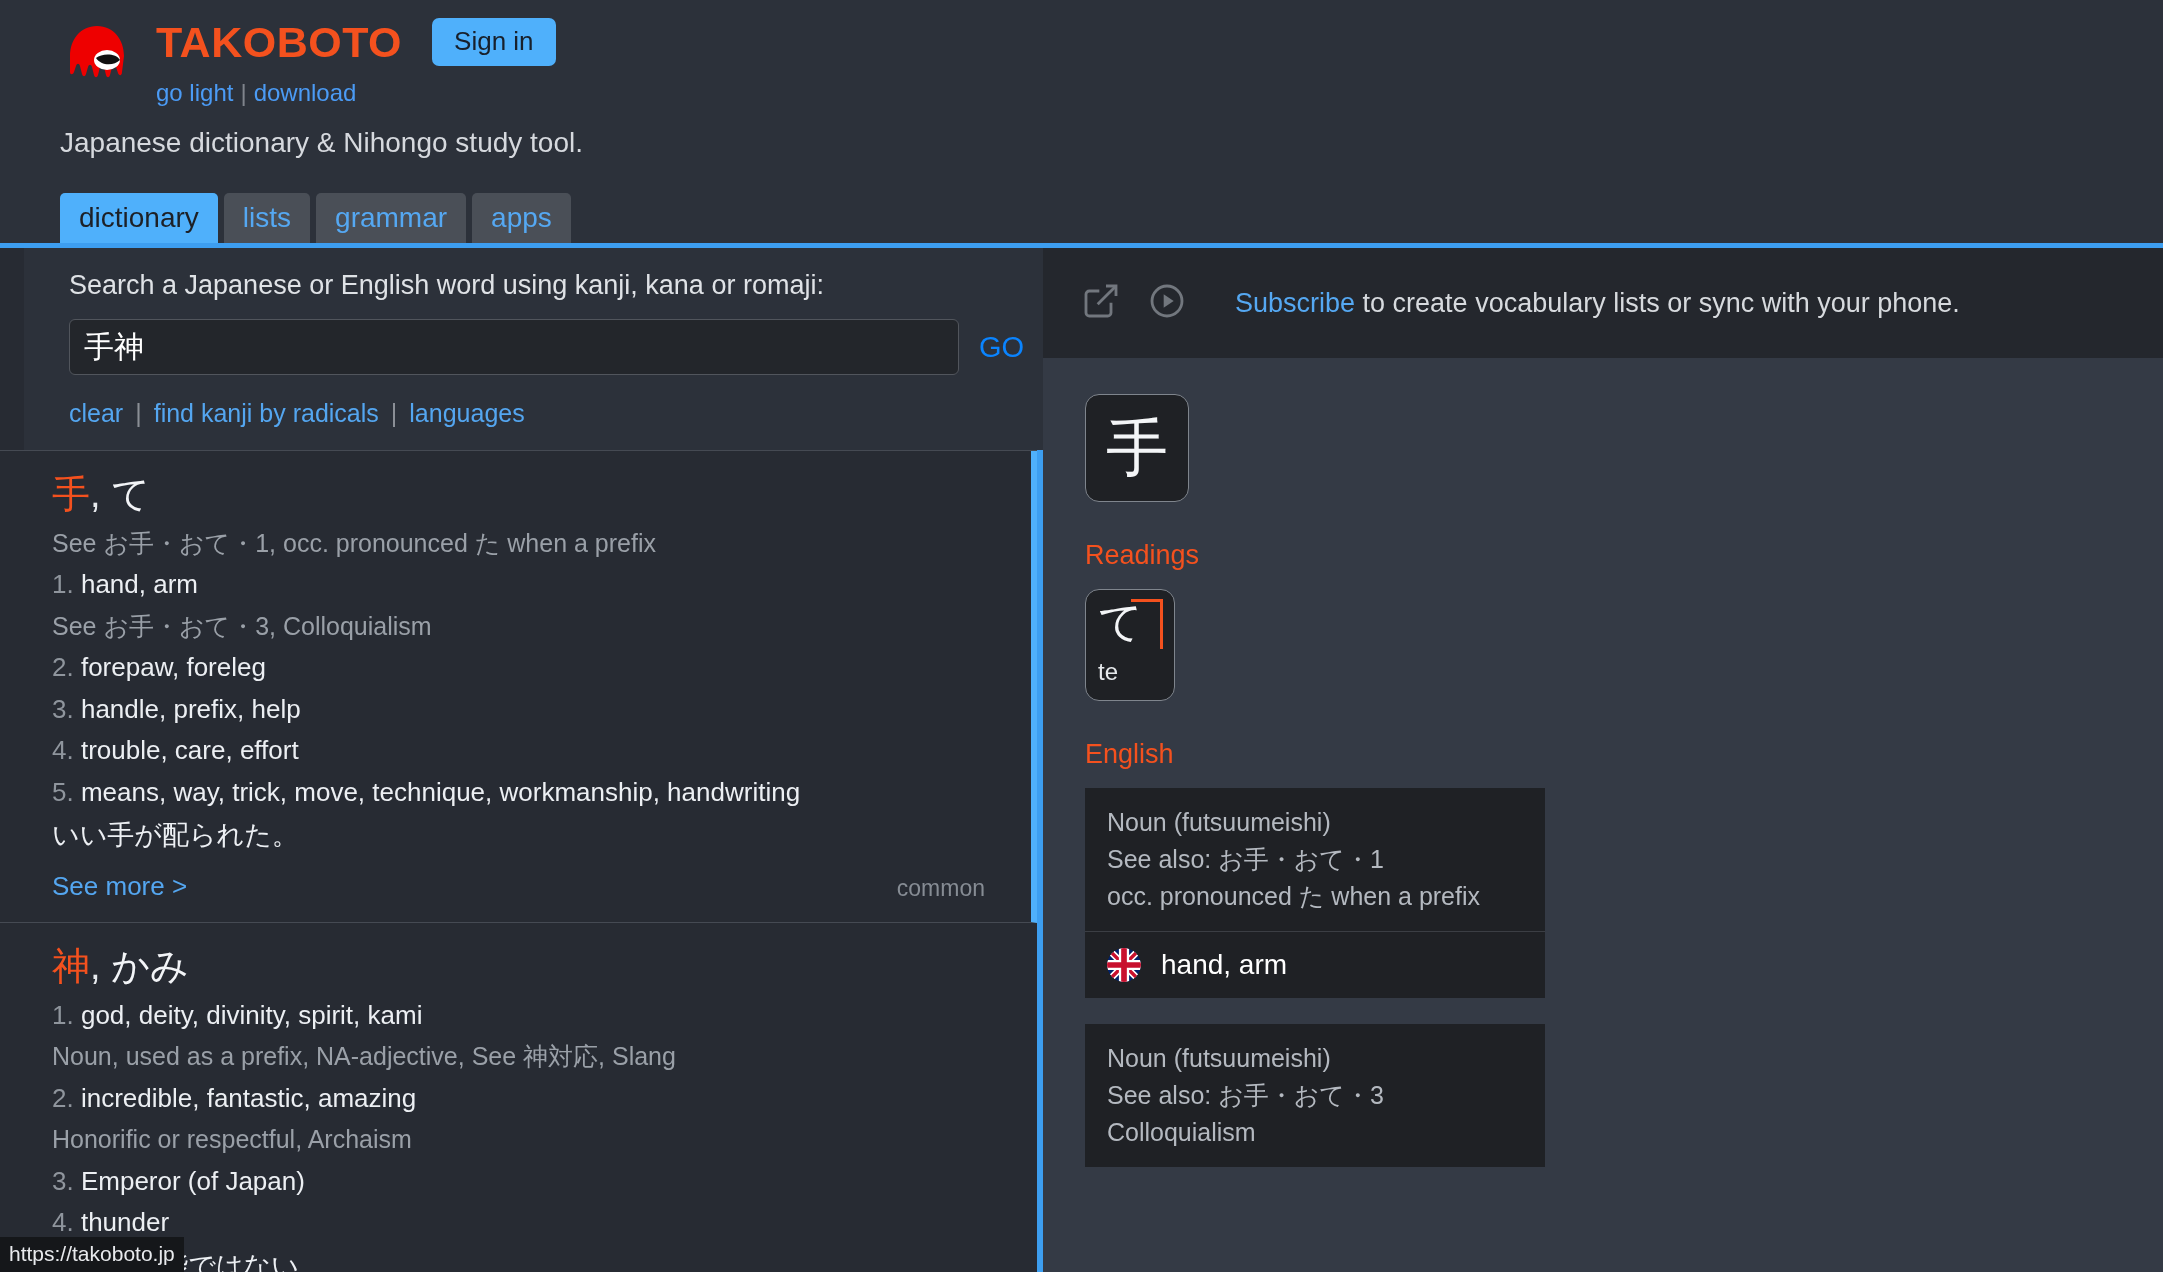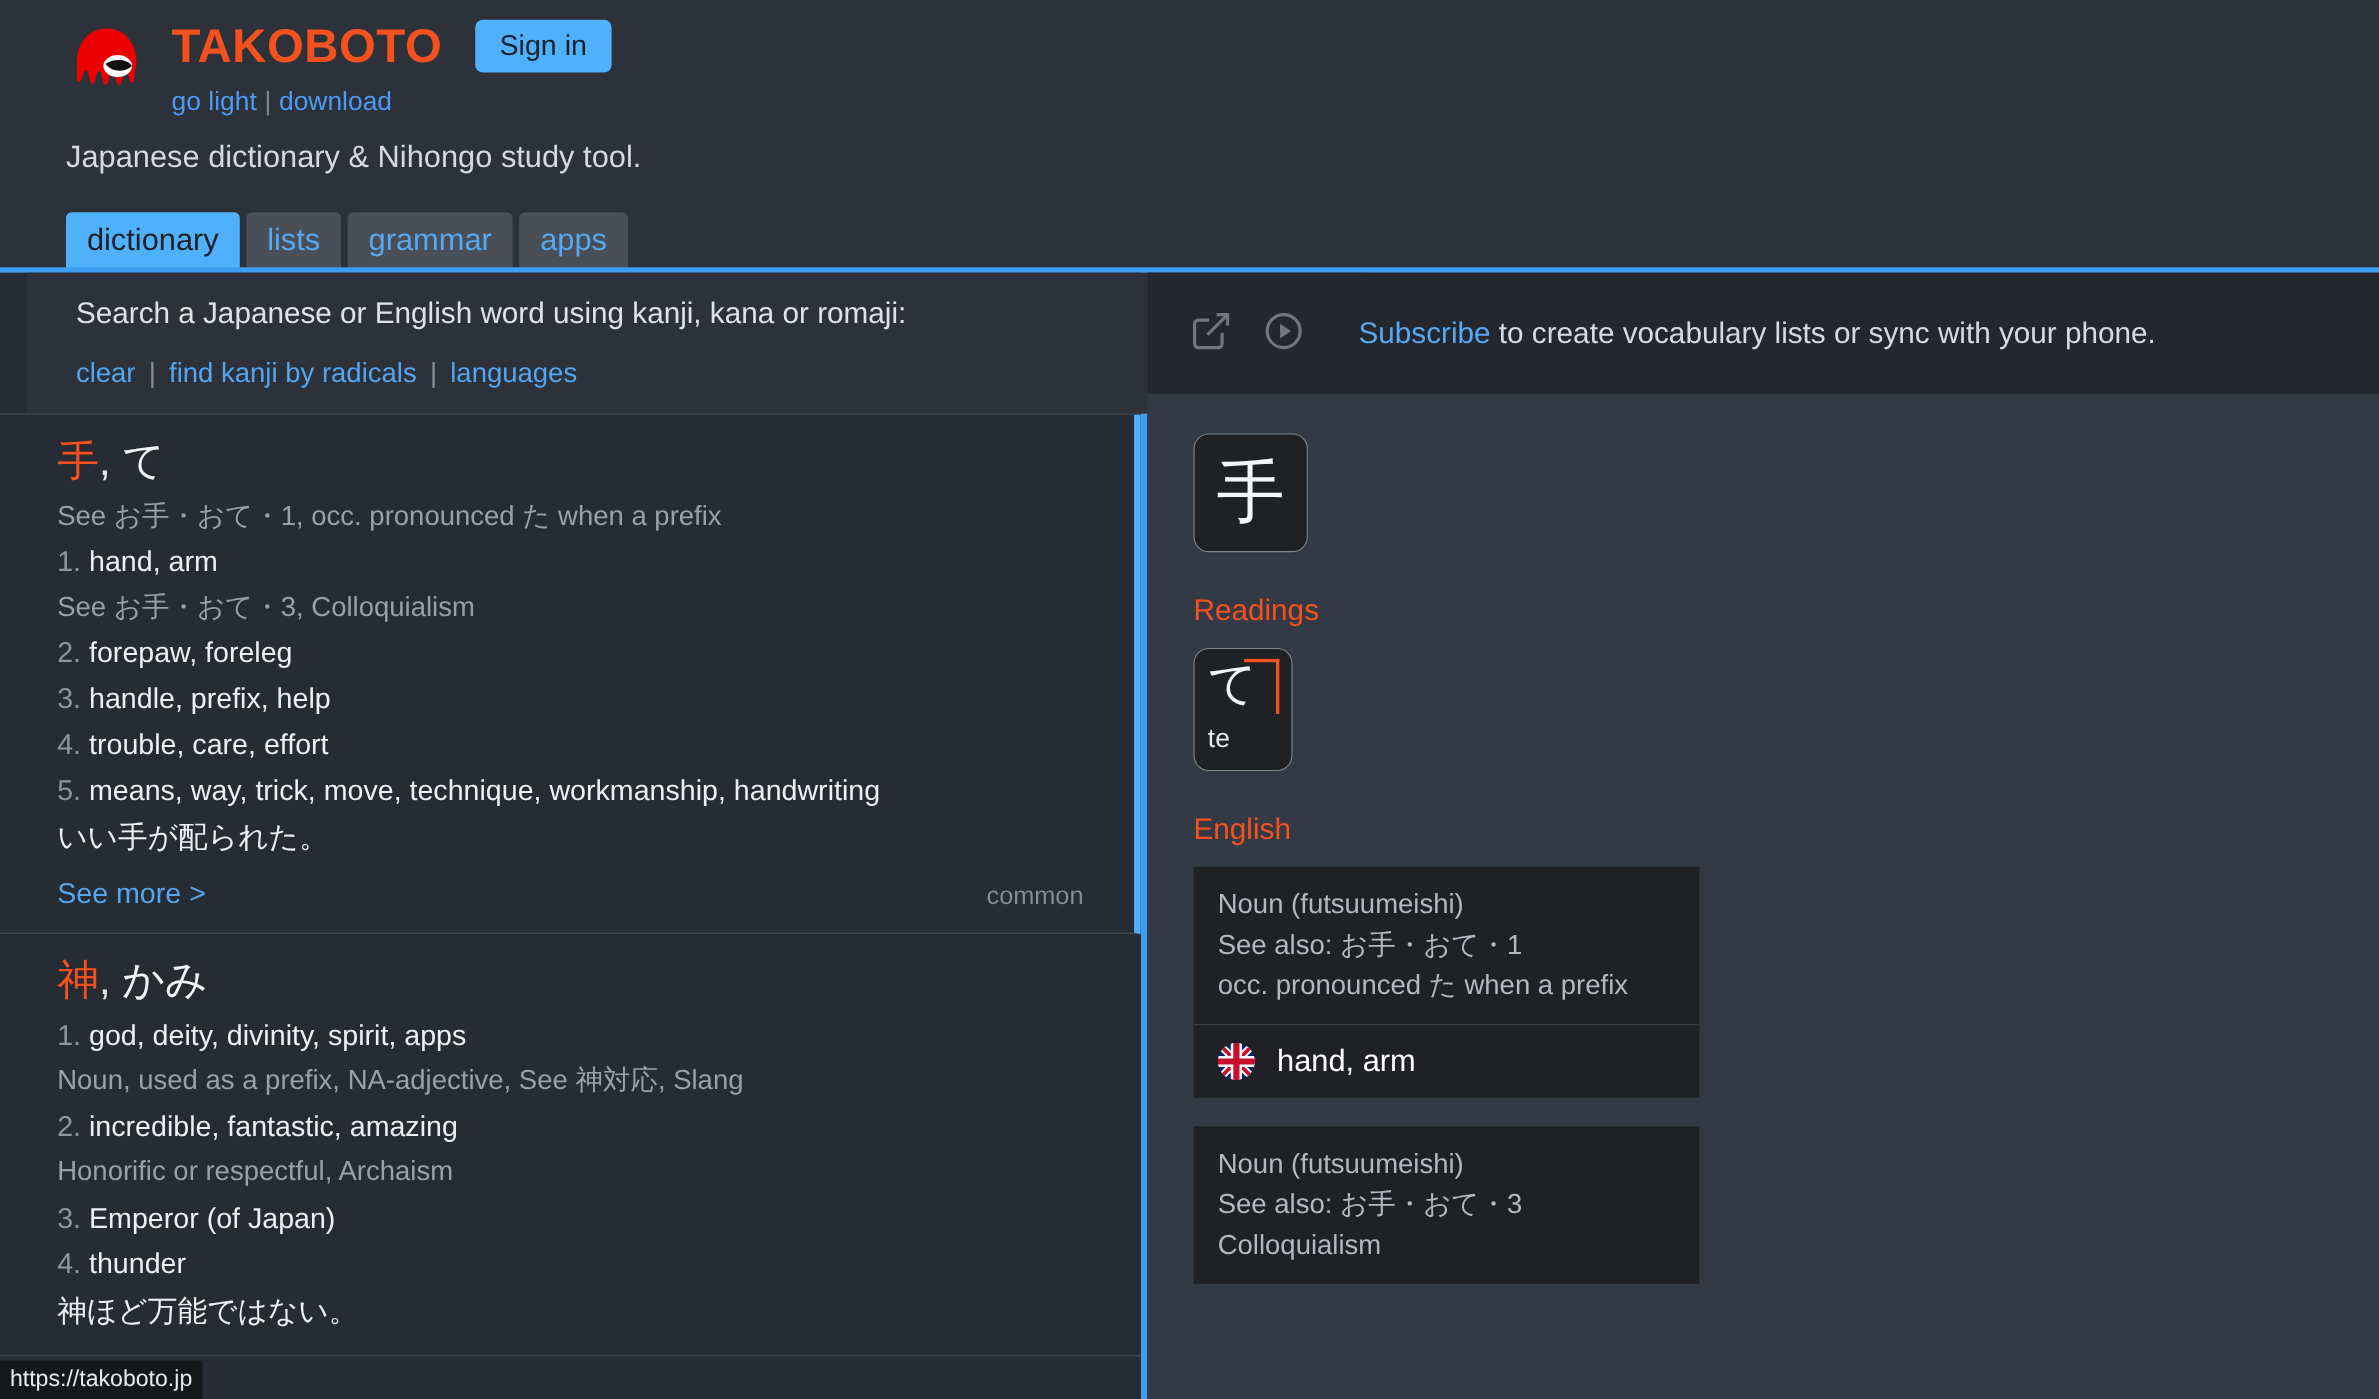--- a/index.html
+++ b/index.html
@@ -168,20 +168,24 @@
   <div id="tagline">Japanese dictionary &amp; Nihongo study tool.</div>
   <div id="tab-underline"></div>
 </div>
 
 <div id="content">
 
   <div id="left-pane">
 
     <div id="search-area">
       <div id="search-label">Search a Japanese or English word using kanji, kana or romaji:</div>
+      <div id="search-row">
+        <input id="search-input" type="text" value="手神" style="">
+        <button id="go-btn">GO</button>
+      </div>
       <div id="search-links">
         <a>clear</a><span class="sep">|</span><a>find kanji by radicals</a><span class="sep">|</span><a>languages</a>
       </div>
     </div>
     <div id="search-divider"></div>
 
     <div id="results">
 
       <div class="entry selected">
         <div class="entry-head">
@@ -198,21 +202,21 @@
         <div class="example">いい手が配られた。</div>
         <a class="seemore">See more &gt;</a>
         <div class="common-badge">common</div>
       </div>
 
       <div class="entry">
         <div class="entry-head">
           <span class="kanji">神</span><span class="comma">,</span>
           <span class="kana">かみ</span>
         </div>
-        <div class="sense"><span class="num">1.</span> <span>god, deity, divinity, spirit, apps</span></div>
+        <div class="sense"><span class="num">1.</span> <span>god, deity, divinity, spirit, kami</span></div>
         <div class="note">Noun, used as a prefix, NA-adjective, See 神対応, Slang</div>
         <div class="sense"><span class="num">2.</span> <span>incredible, fantastic, amazing</span></div>
         <div class="note">Honorific or respectful, Archaism</div>
         <div class="sense"><span class="num">3.</span> <span>Emperor (of Japan)</span></div>
         <div class="sense"><span class="num">4.</span> <span>thunder</span></div>
         <div class="example">神ほど万能ではない。</div>
       </div>
 
     </div>
   </div>

